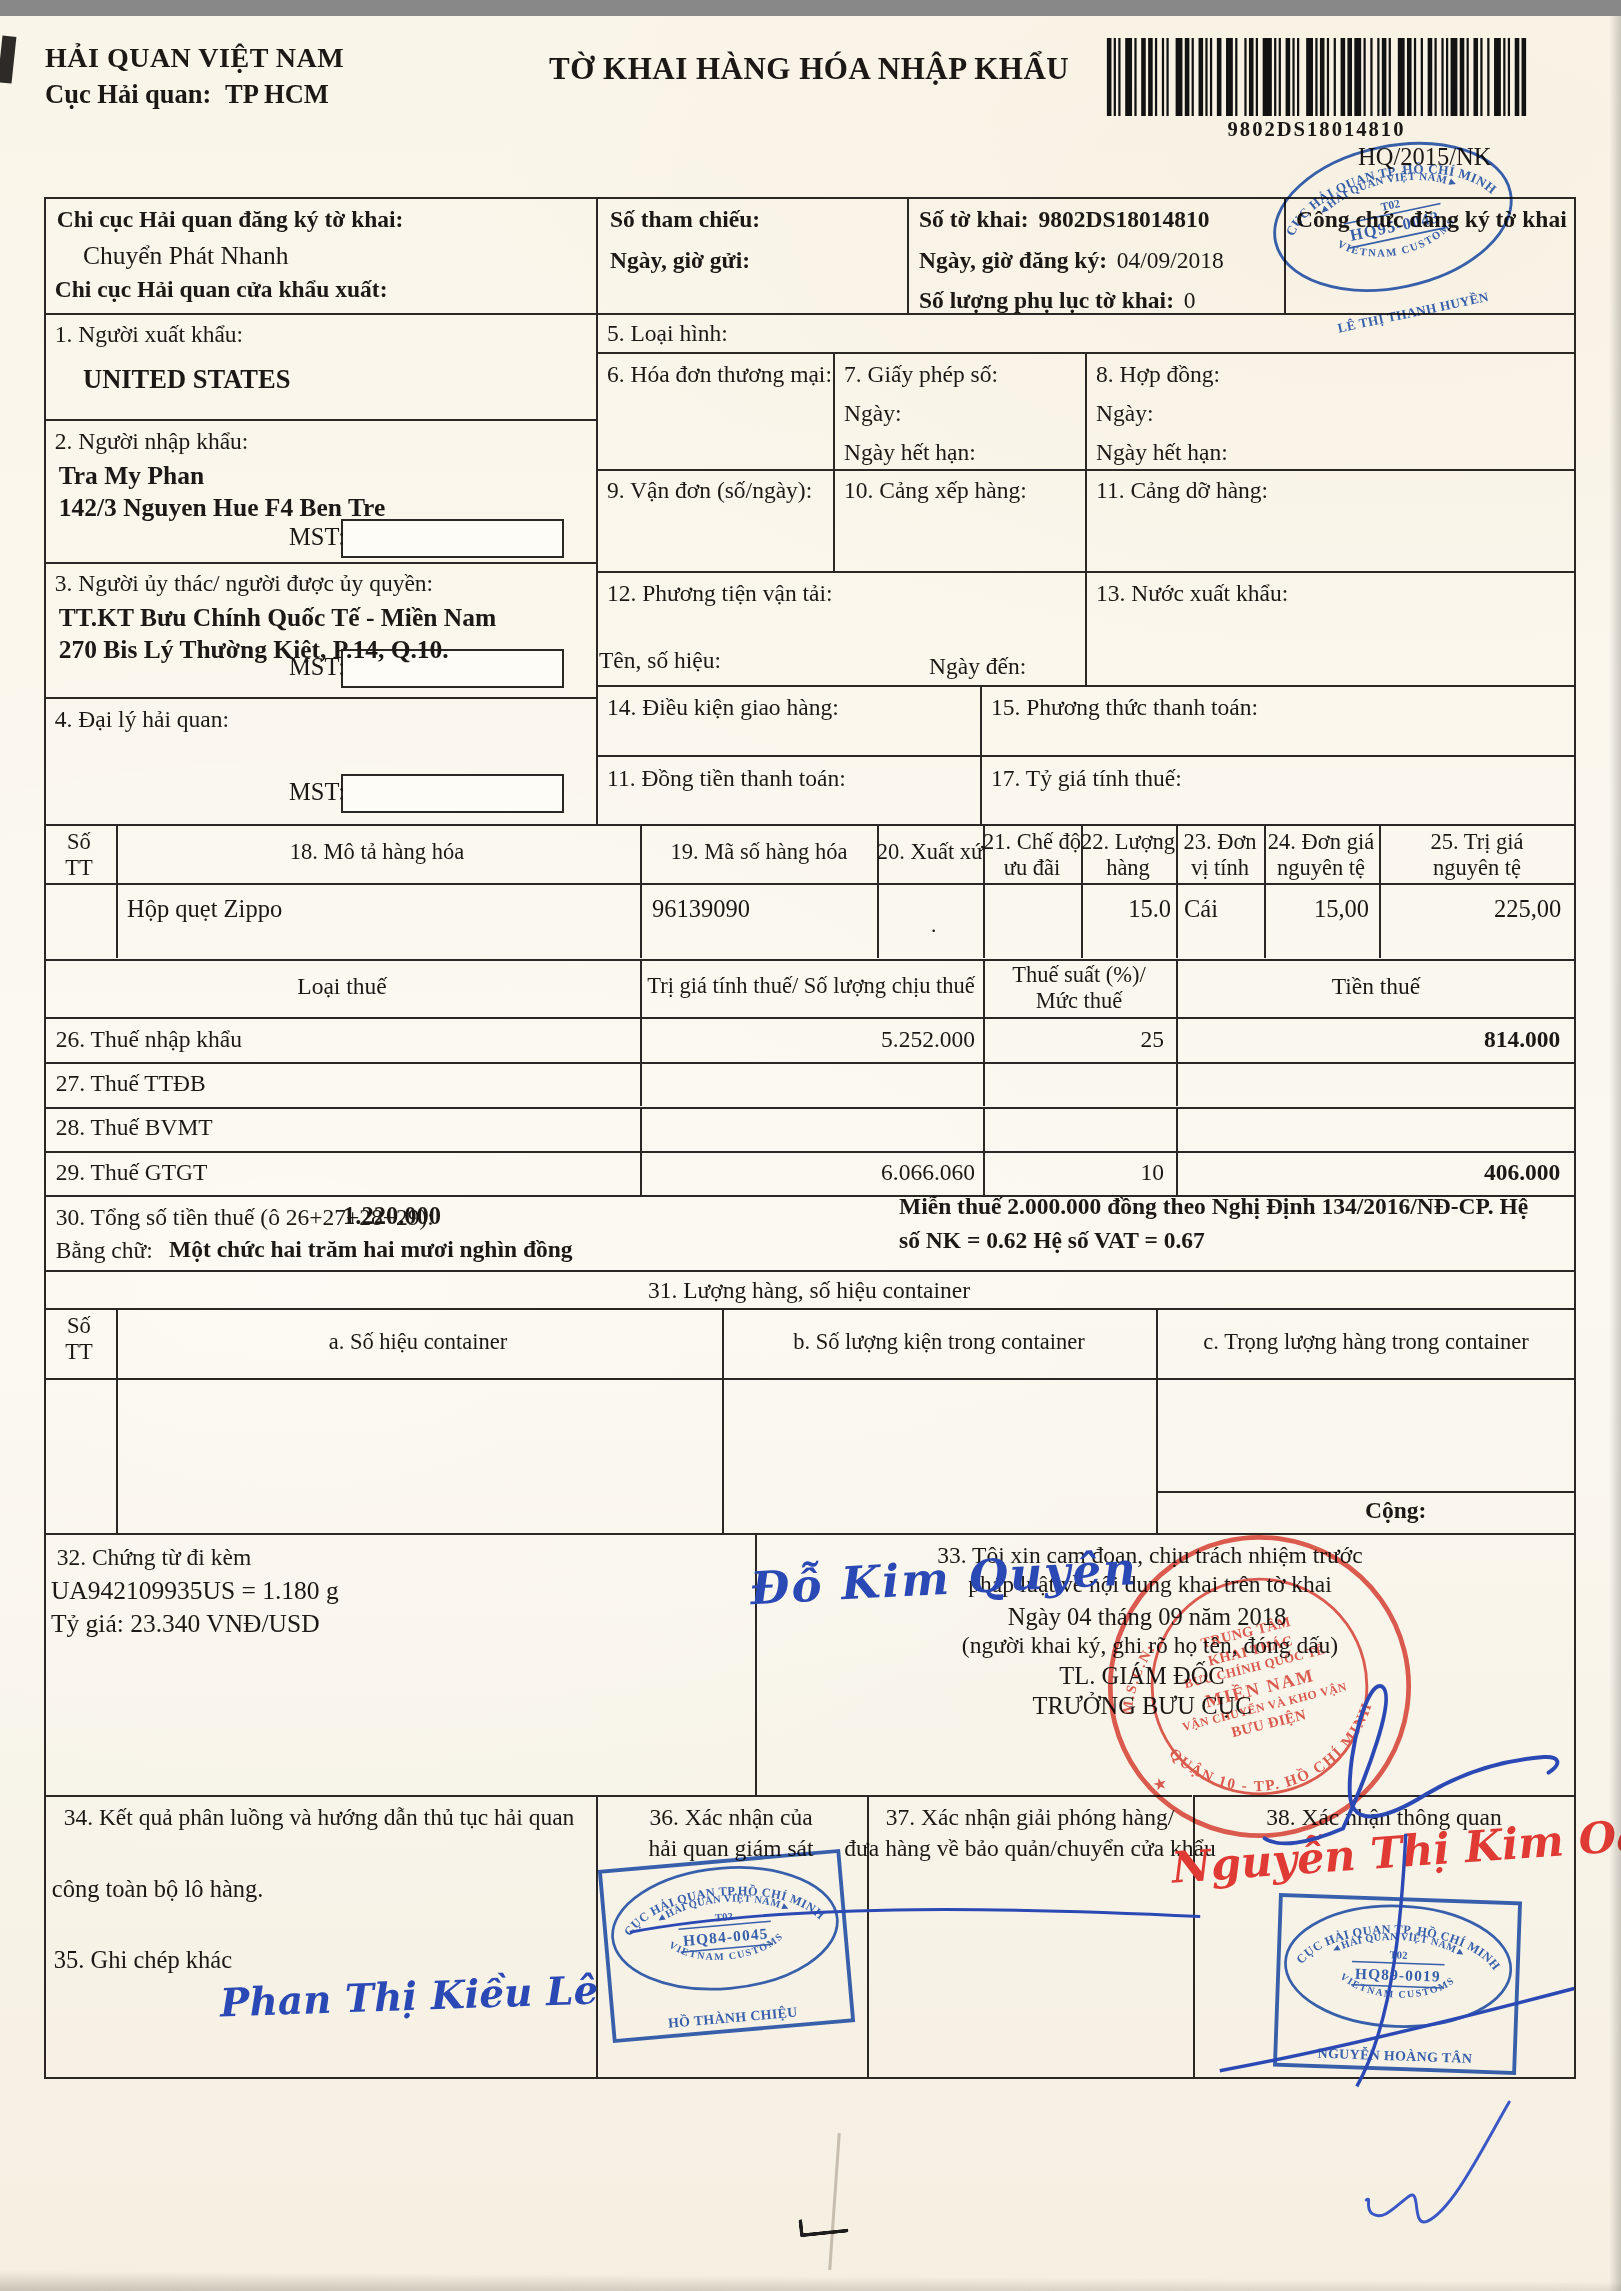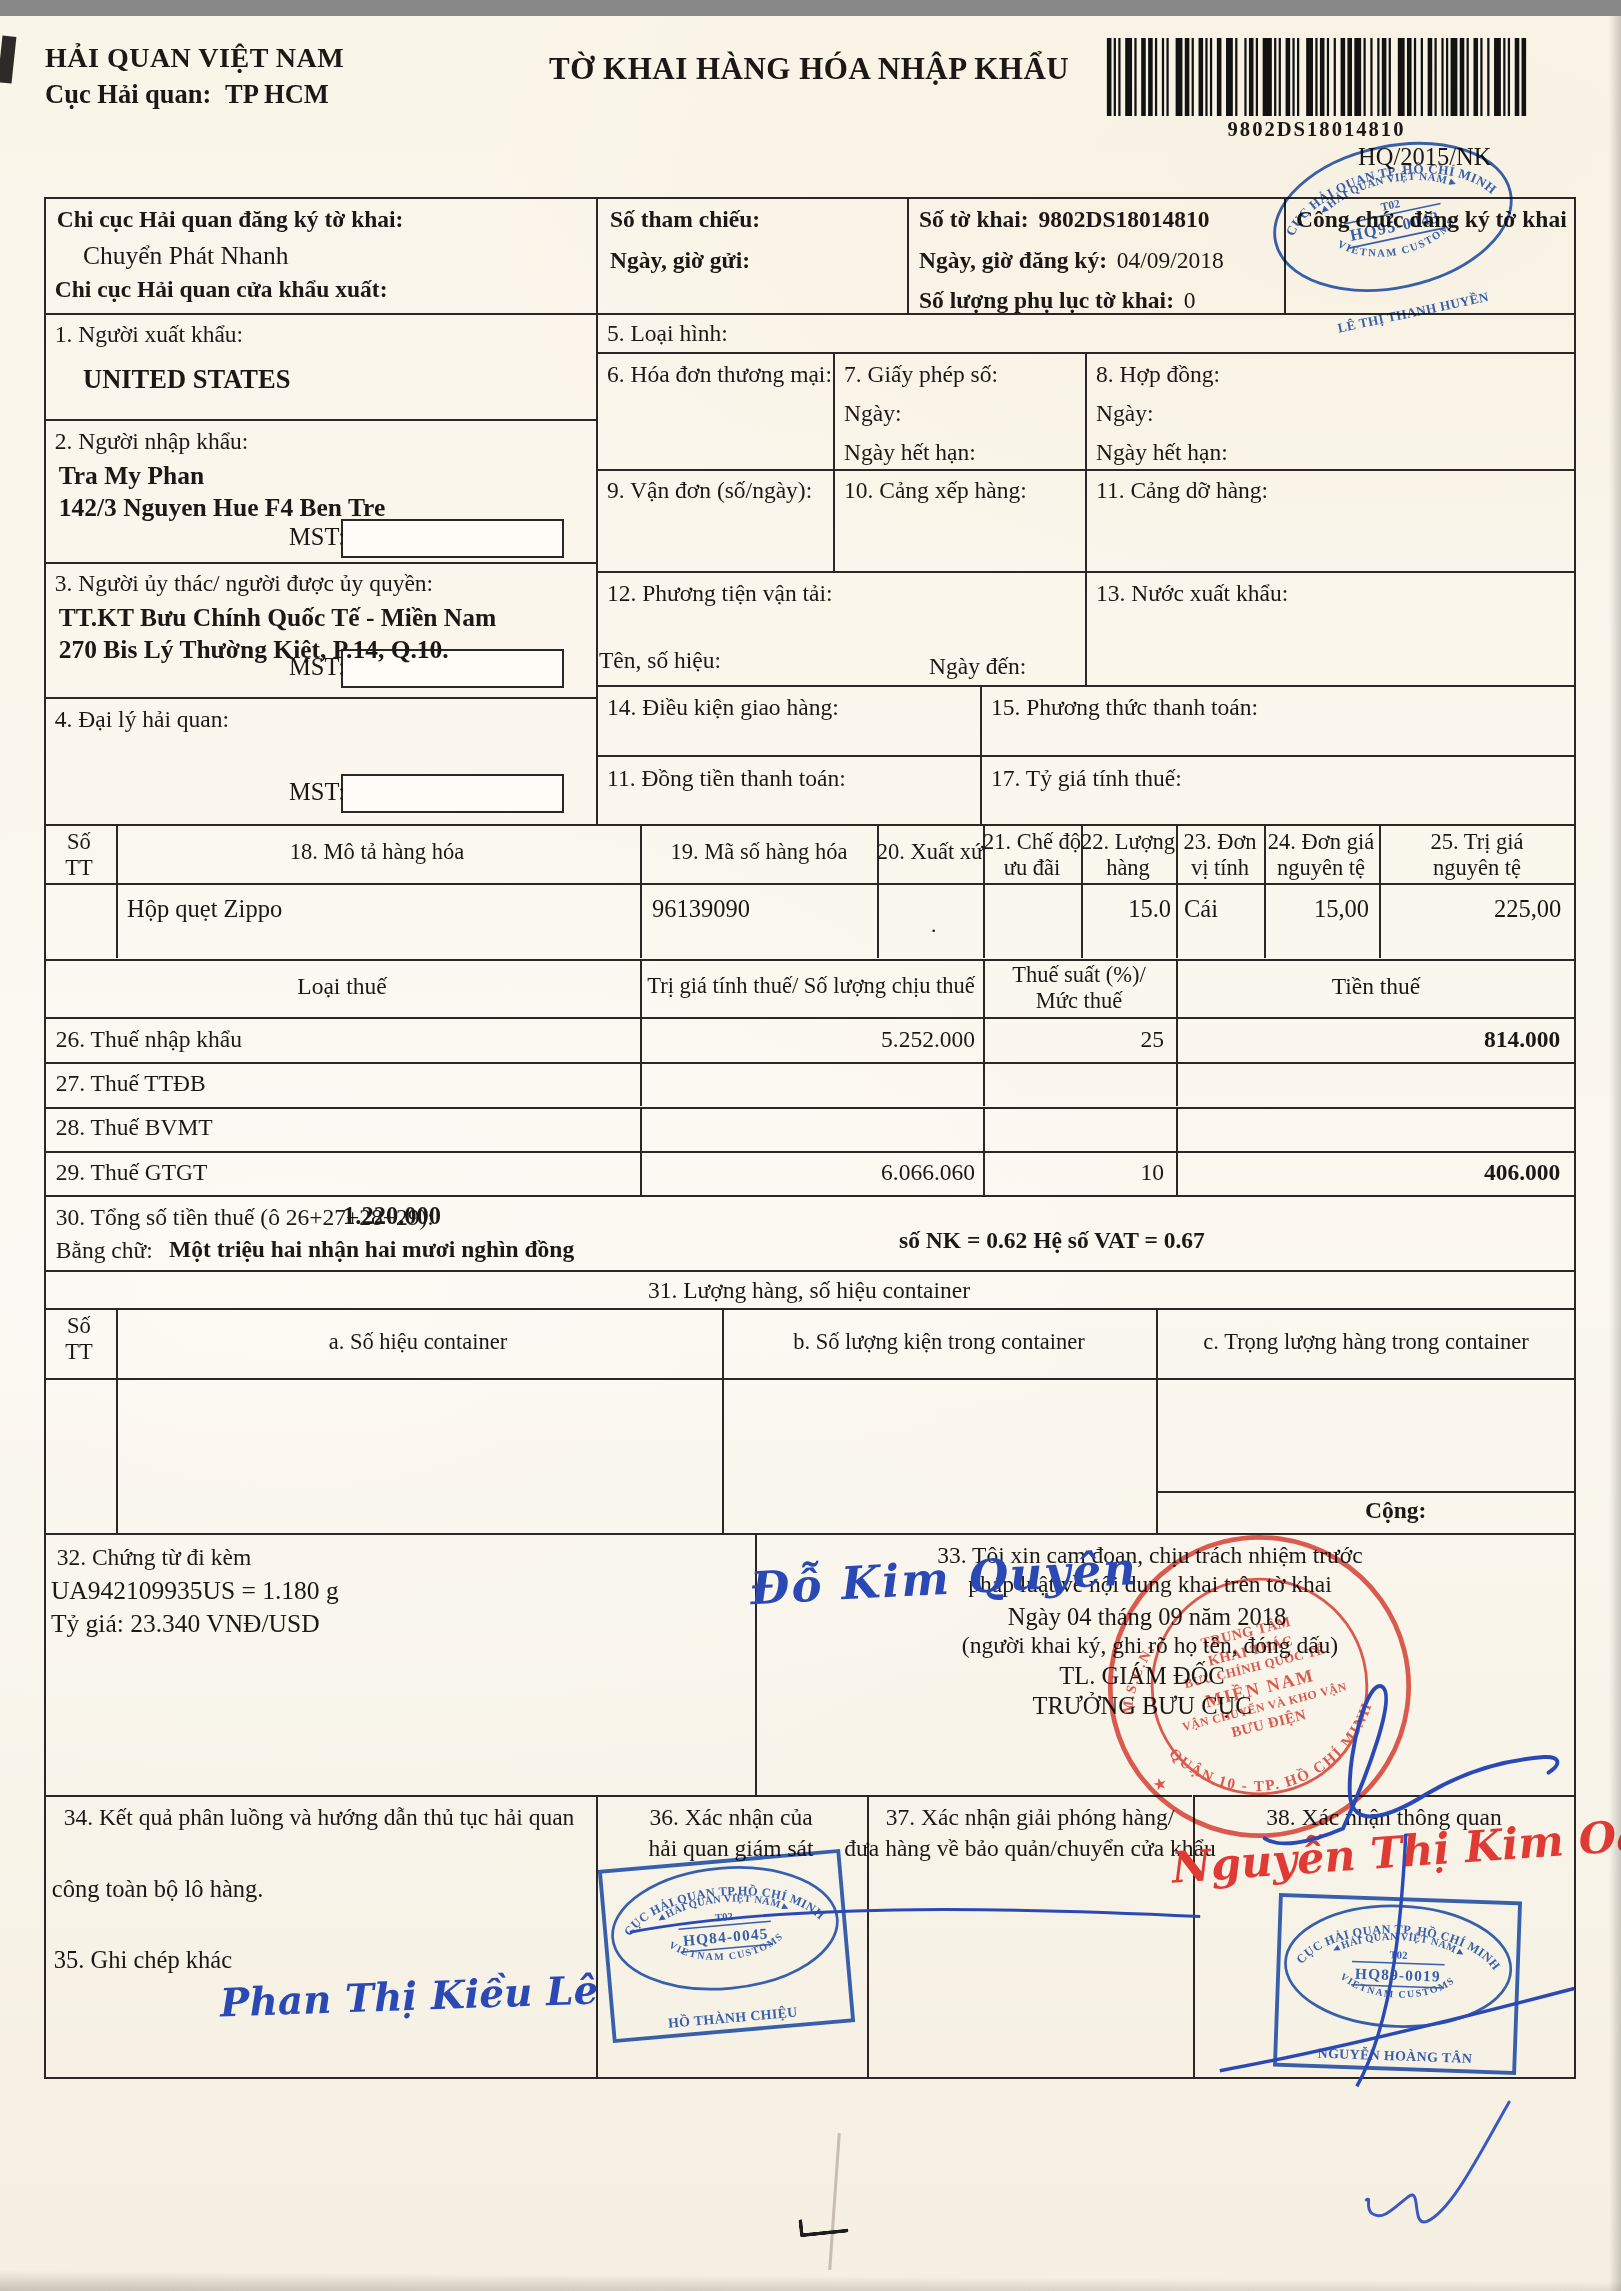--- a/index.html
+++ b/index.html
@@ -315,21 +315,22 @@
     <div class="lb" style="left:11.8px;top:873px">27. Thuế TTĐB</div>
     <div class="lb" style="left:11.8px;top:917px">28. Thuế BVMT</div>
     <div class="lb" style="left:11.8px;top:962px">29. Thuế GTGT</div>
     <div class="lb rt" style="right:601px;top:962px">6.066.060</div>
     <div class="lb rt" style="right:412px;top:962px">10</div>
     <div class="lb rt b" style="right:15.7px;top:962px">406.000</div>
 
     <div class="lb" style="left:11.8px;top:1007px">30. Tổng số tiền thuế (ô 26+27+28+29):</div>
     <div class="lb b" style="left:299px;top:1005px;font-size:24.5px">1.220.000</div>
     <div class="lb" style="left:11.8px;top:1040px">Bằng chữ:</div>
-    <div class="lb b" style="left:125px;top:1039px">Một triệu hai nhận hai mươi nghìn đồng</div>
+    <div class="lb b" style="left:125px;top:1039px">Một chức hai trăm hai mươi nghìn đồng</div>
+    <div class="lb b" style="left:855px;top:996px">Miễn thuế 2.000.000 đồng theo Nghị Định 134/2016/NĐ-CP.  Hệ</div>
     <div class="lb b" style="left:855px;top:1030px">số NK = 0.62 Hệ số VAT = 0.67</div>
 
     <div class="lb ctr" style="left:765px;top:1080px">31. Lượng hàng, số hiệu container</div>
     <div class="lb ctr" style="left:35px;top:1116px;font-size:22.5px">
       <div>Số</div>
       <div>TT</div>
     </div>
     <div class="lb ctr" style="left:374px;top:1132px;font-size:22.5px">a. Số hiệu container</div>
     <div class="lb ctr" style="left:895px;top:1132px;font-size:22.5px">b. Số lượng kiện trong container</div>
     <div class="lb ctr" style="left:1322px;top:1132px;font-size:22.5px">c. Trọng lượng hàng trong container</div>

